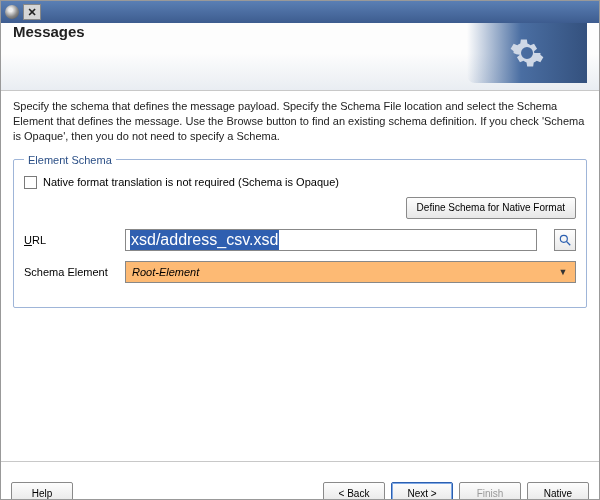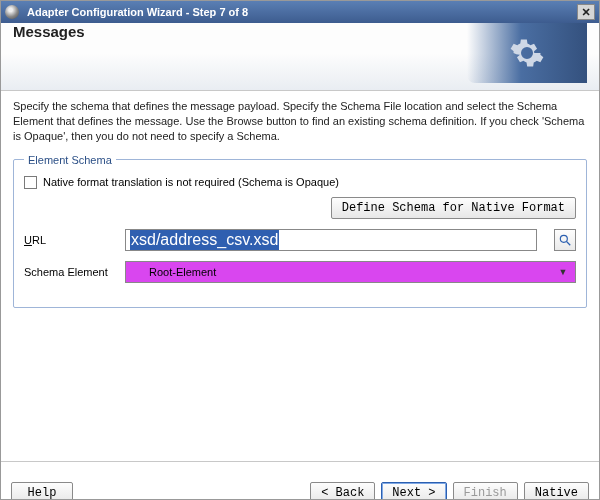--- a/index.html
+++ b/index.html
@@ -84,24 +84,24 @@
   margin-right: 6px;
   background: #fff;
   cursor: pointer;
 }
 .btnrow { display:flex; justify-content:flex-end; margin: 4px 0 10px 0; }
 .btn {
   background: linear-gradient(#fdfdfd,#e7e7e7);
   border: 1px solid #8a8a8a;
   border-radius: 2px;
   padding: 3px 10px;
-  font-size: 12px;
+  font-size: 10px;
   cursor: pointer;
   min-height: 22px;
-  display:inline-flex; align-items:center; justify-content:center;font-family:Liberation Mono, monospace;
+  display:inline-flex; align-items:center; justify-content:center;
 }
 .btn.disabled { color: #9a9a9a; cursor: default; }
 .form-row { display:flex; align-items:center; margin-bottom:10px;gap:13px; }
 .form-row label { width: 88px; }
 .form-row .u { text-decoration: underline; }
 .url-input {
   flex: 1;
   height: 22px;
   border: 1px solid #888;
   padding: 0 4px;
@@ -117,24 +117,25 @@
   width: 22px; height: 22px;
   border: 1px solid #888;
   background: linear-gradient(#fdfdfd,#eaeaea);
   margin-left: 4px;
   display:flex; align-items:center; justify-content:center;
   cursor: pointer;
 }
 .select {
   flex:1; height:22px;
   border:1px solid #888;
-  background:#d946ef;
+  background:#fdba74;
   display:flex; align-items:center; justify-content:space-between;
-  padding: 0 4px 0 23px;
+  padding: 0 4px 0 6px;
   cursor:pointer;
+  font-style:italic;
 }
 .select .arrow {
   width:16px; height:16px;
   display:flex; align-items:center; justify-content:center;
   font-size:9px; color:#333;
 }
 .footer {
   height: 63px;
   border-top: 1px solid #c8c8c8;
   display:flex;
@@ -147,21 +148,20 @@
 .footer .btn.primary {
   border: 1px solid #2b5fb0;
   box-shadow: 0 0 0 1px #7fa8e4 inset;
 }
 </style>
 </head>
 <body>
 
 <div class="titlebar">
   <span class="title-icon"></span>
-  <span class="title">Adapter Configuration Wizard - Step 7 of 8</span>
   <div class="close-btn">
     <span>✕</span>
   </div>
 </div>
 
 <div class="header">
   <h1>Messages</h1>
   <div class="decor">
     <svg class="gear" viewBox="0 0 24 24">
       <path fill="currentColor" d="M12 8a4 4 0 100 8 4 4 0 000-8zm9 4a7 7 0 01-.1 1.2l2 1.6-2 3.4-2.4-1a7 7 0 01-2 1.2l-.4 2.6h-4l-.4-2.6a7 7 0 01-2-1.2l-2.4 1-2-3.4 2-1.6A7 7 0 013 12a7 7 0 01.1-1.2l-2-1.6 2-3.4 2.4 1a7 7 0 012-1.2L7.9 3h4l.4 2.6a7 7 0 012 1.2l2.4-1 2 3.4-2 1.6c.1.4.1.8.1 1.2z"></path>

